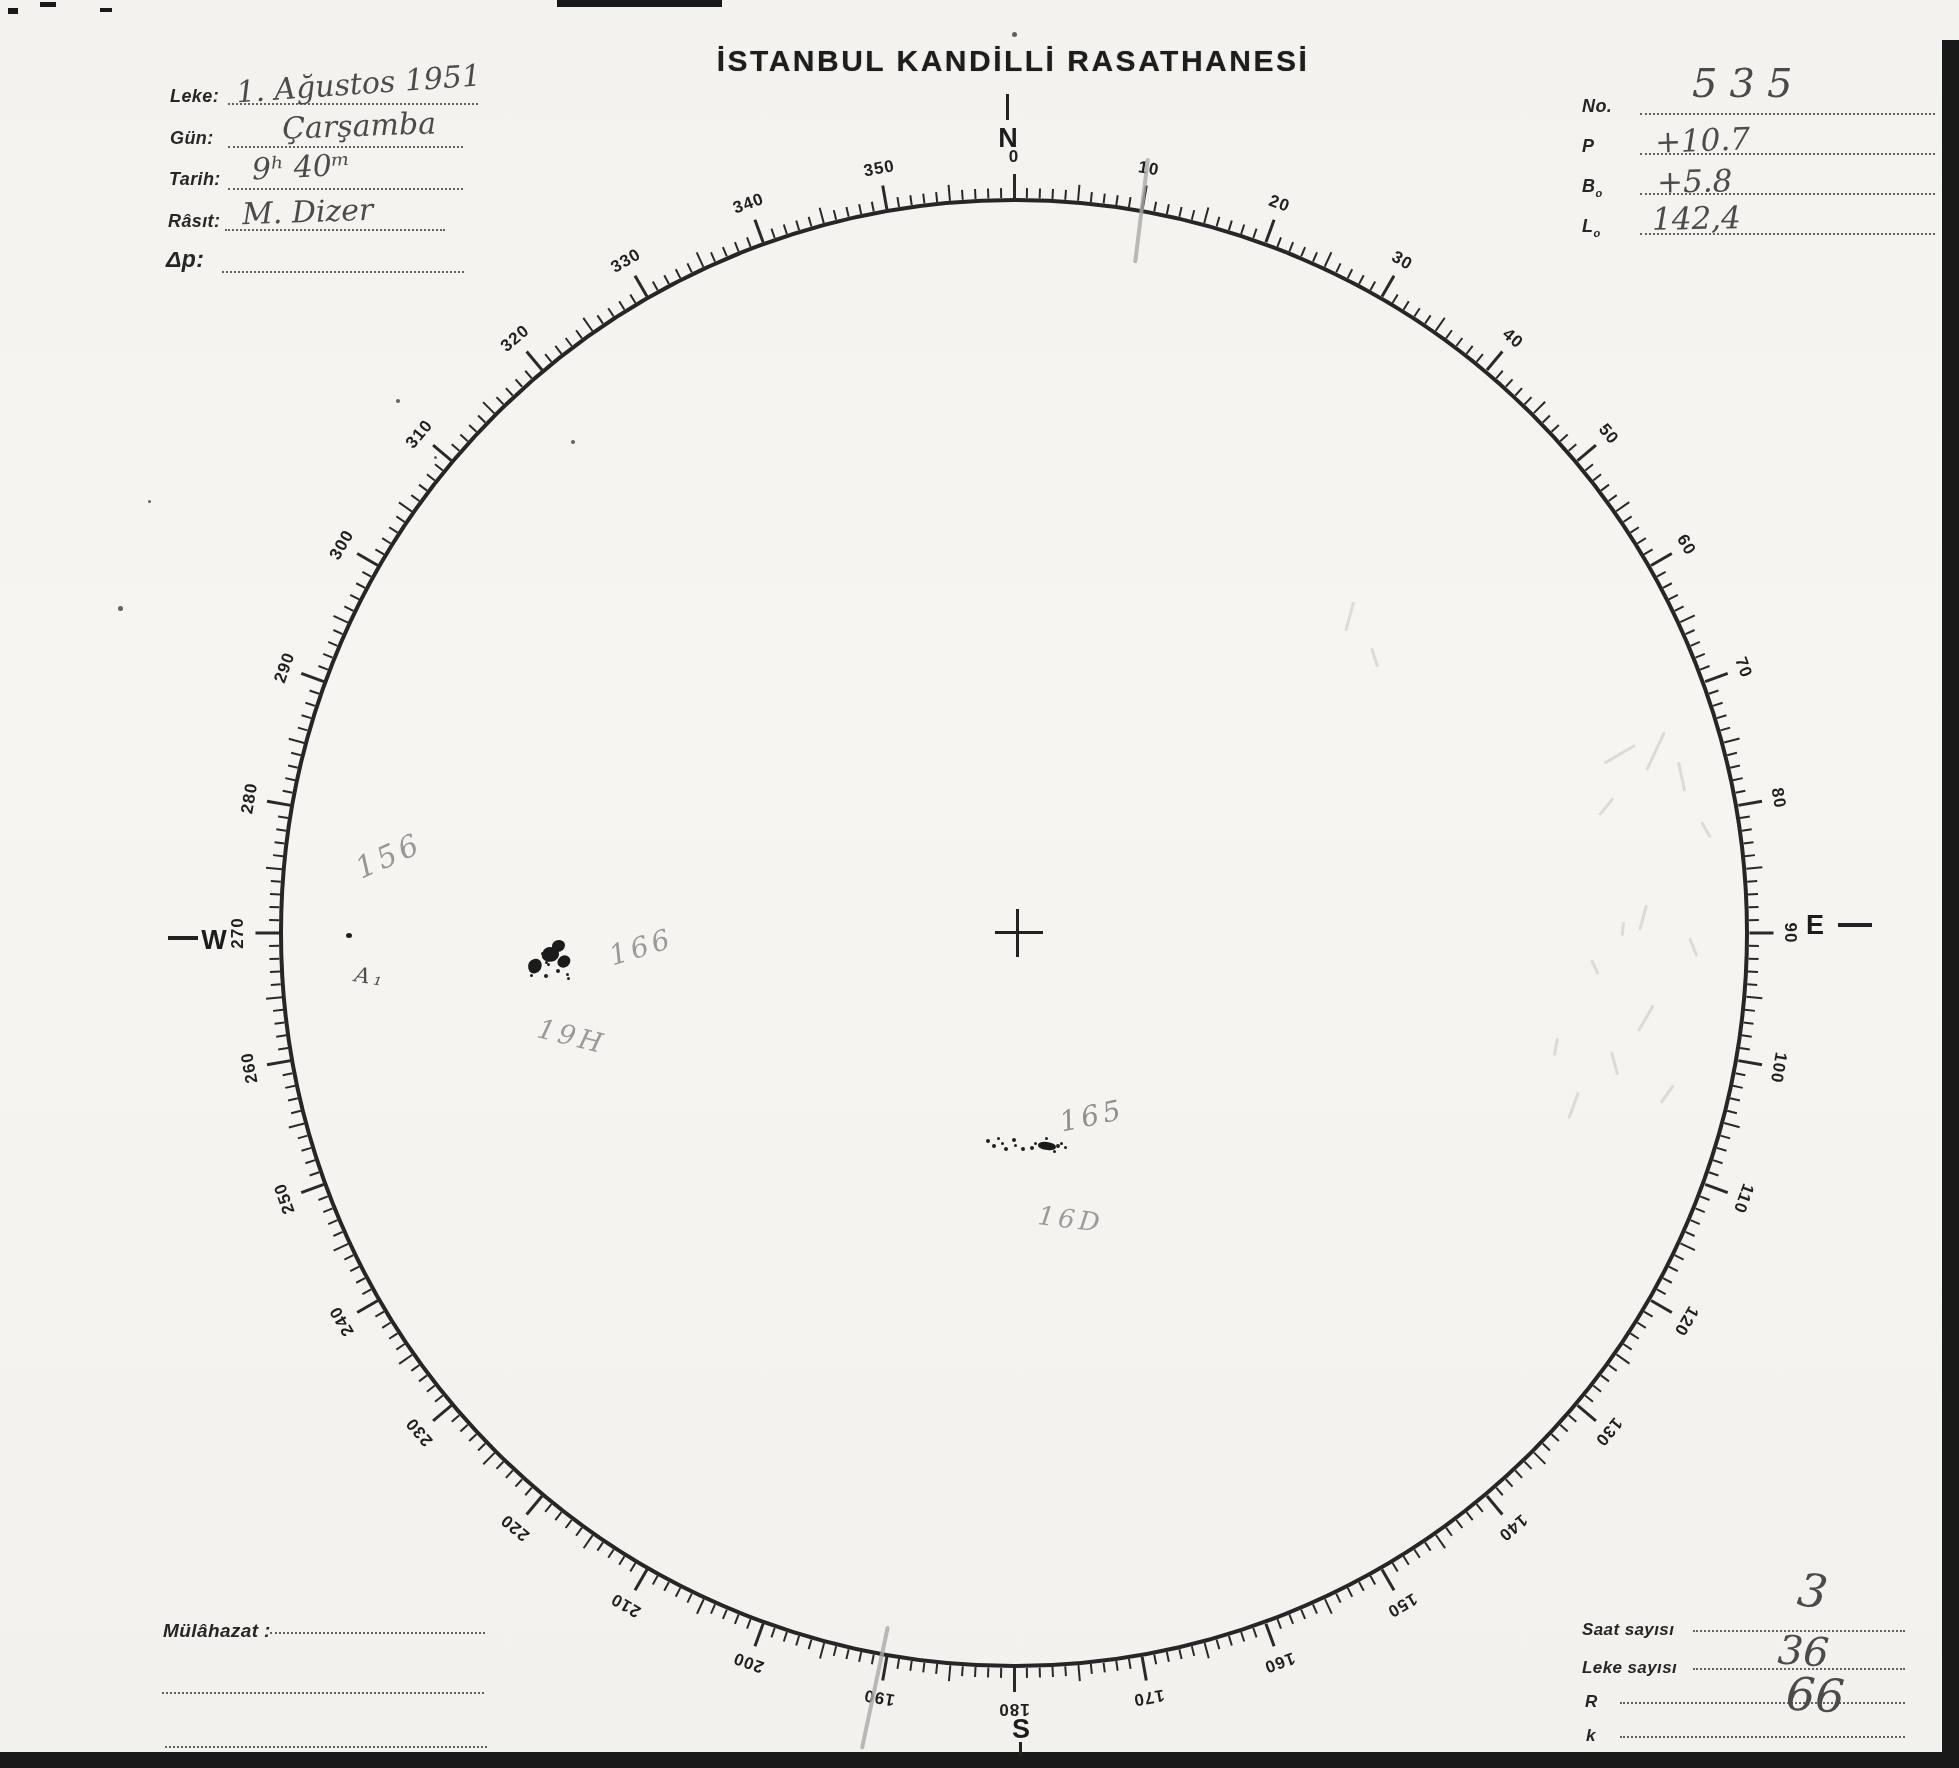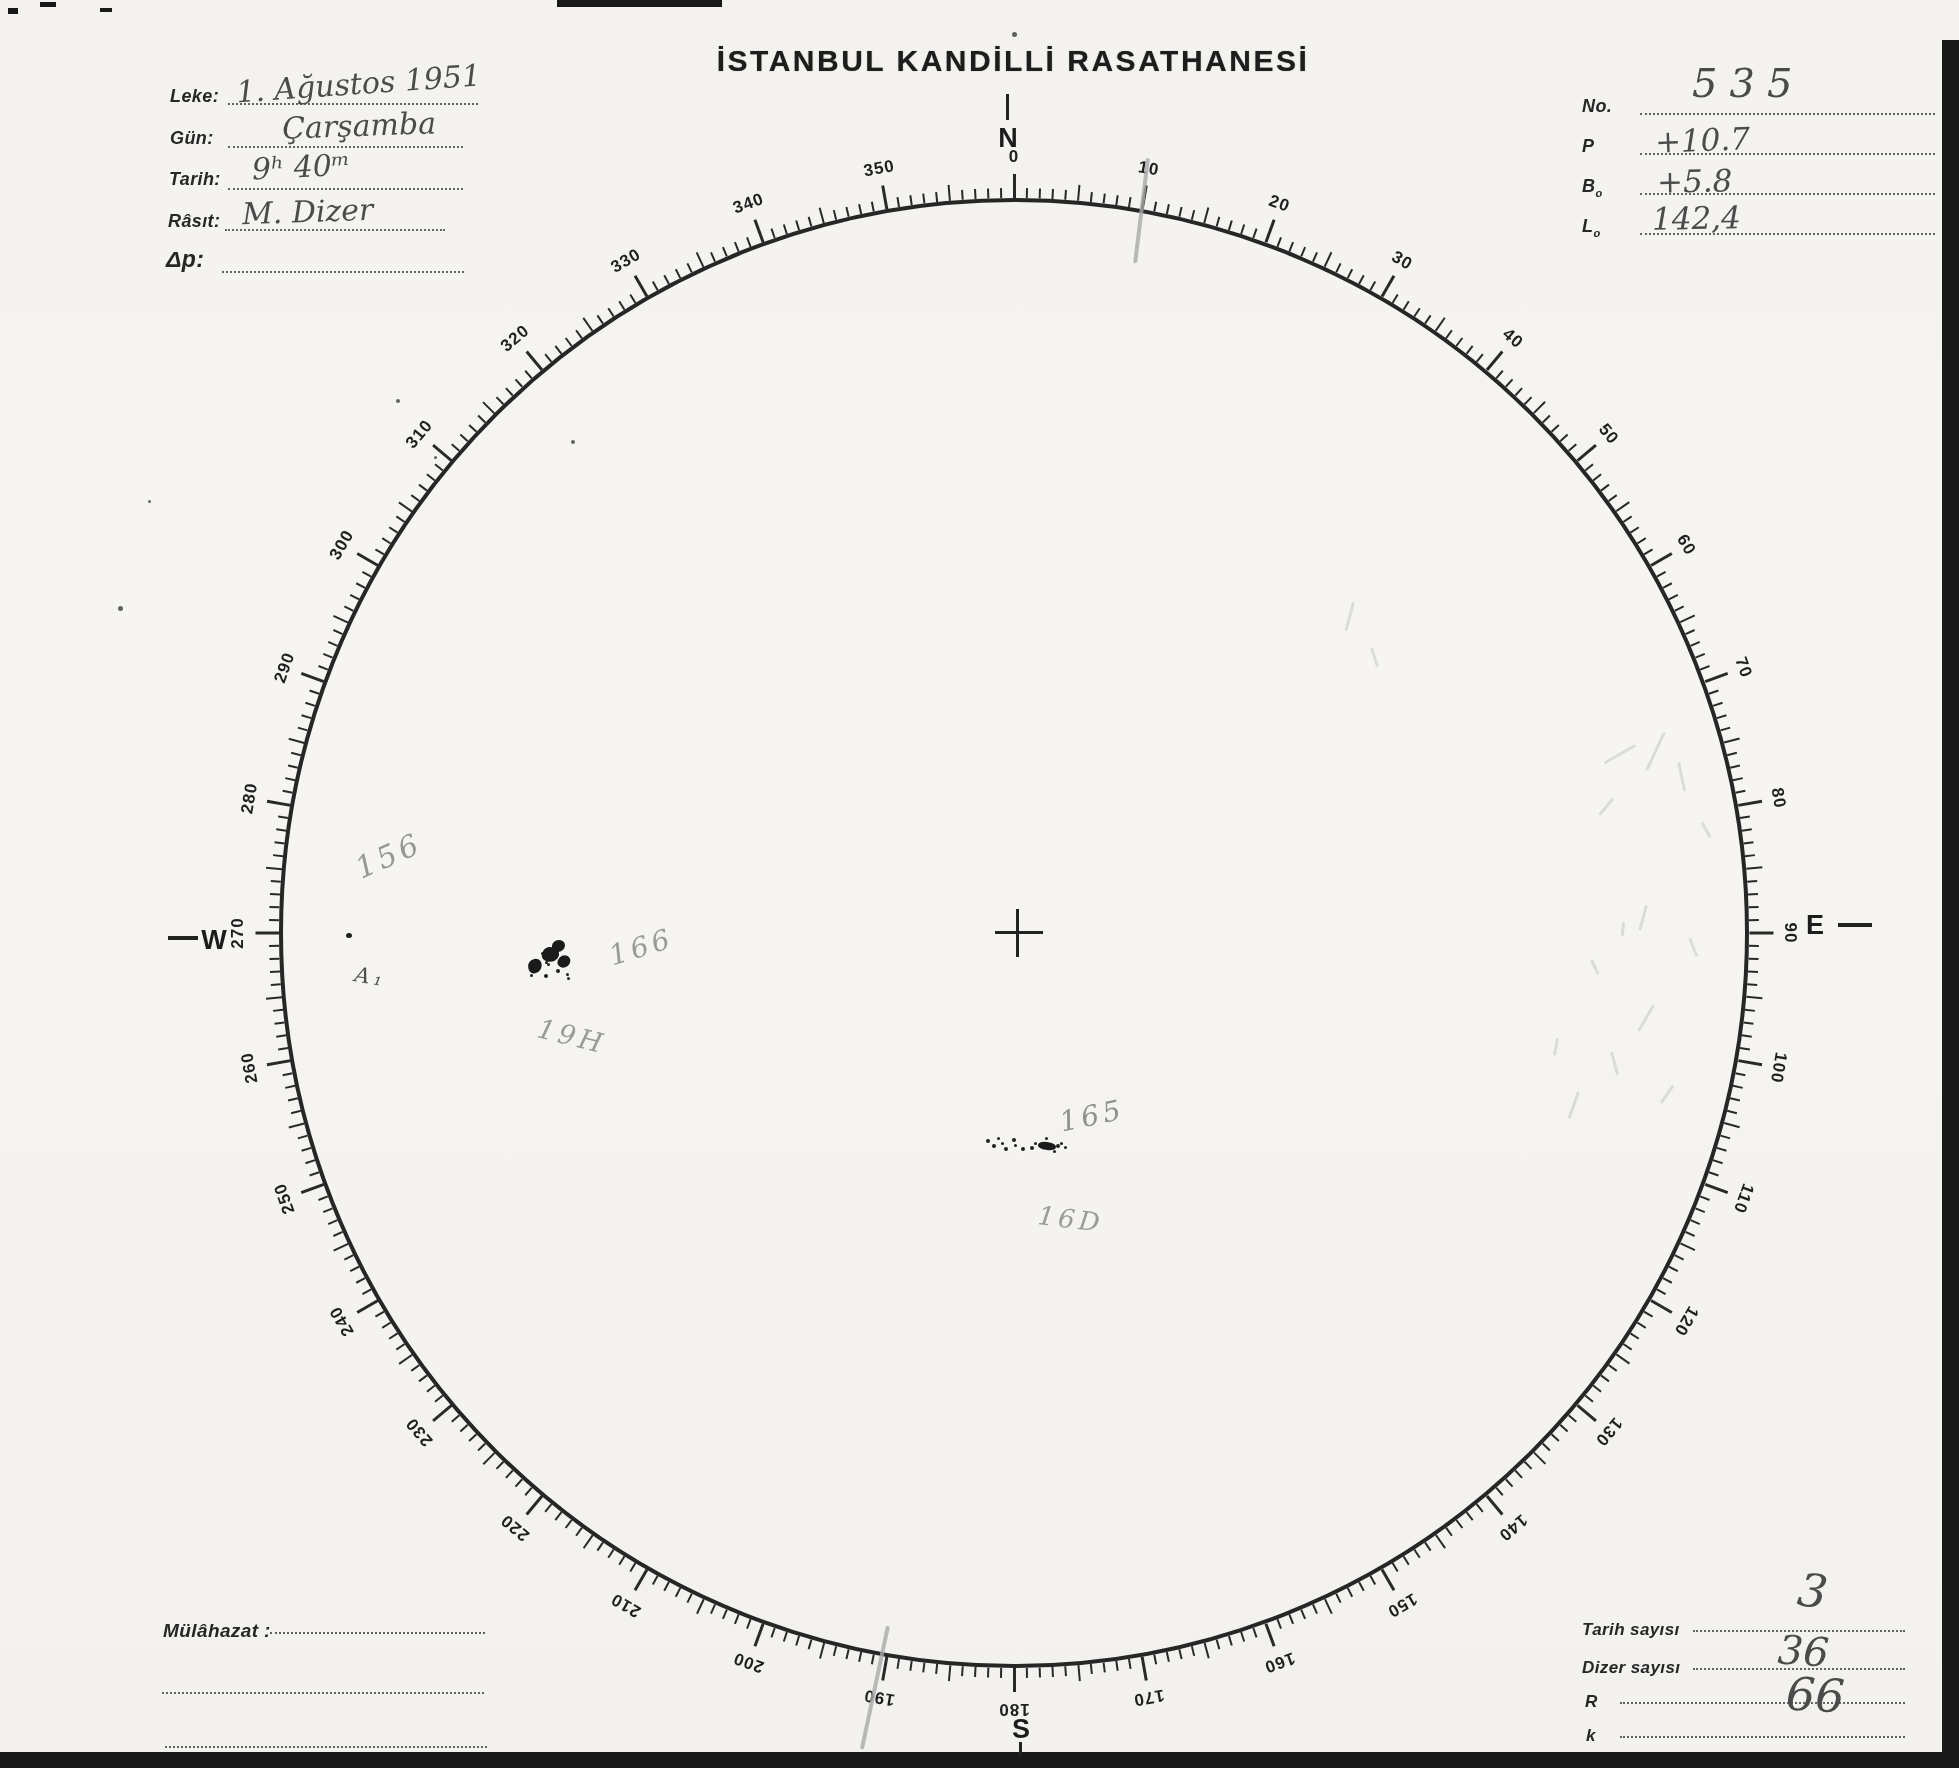--- a/index.html
+++ b/index.html
@@ -94,25 +94,25 @@
 
 <div class="lbl" style="left:1582px;top:216px;"><span>L</span><sub class="sub">o</sub></div>
 <div class="dots" style="left:1640px;top:233px;width:295px;"></div>
 <div class="hw" style="left:1652px;top:200px;font-size:31px;transform:rotate(-1deg);">142,4</div>
 
 <div class="lbl" style="left:163px;top:1620px;font-size:19px;">Mülâhazat :</div>
 <div class="dots" style="left:270px;top:1632px;width:215px;"></div>
 <div class="dots" style="left:162px;top:1692px;width:322px;"></div>
 <div class="dots" style="left:165px;top:1746px;width:322px;"></div>
 
-<div class="lbl" style="left:1582px;top:1620px;font-size:17px;">Tarih sayısı</div>
+<div class="lbl" style="left:1582px;top:1620px;font-size:17px;">Saat sayısı</div>
 <div class="dots" style="left:1693px;top:1630px;width:212px;"></div>
 <div class="hw" style="left:1798px;top:1564px;font-size:46px;transform:rotate(8deg);">3</div>
 
-<div class="lbl" style="left:1582px;top:1658px;font-size:17px;">Dizer sayısı</div>
+<div class="lbl" style="left:1582px;top:1658px;font-size:17px;">Leke sayısı</div>
 <div class="dots" style="left:1693px;top:1668px;width:212px;"></div>
 <div class="hw" style="left:1778px;top:1628px;font-size:40px;transform:rotate(4deg);">36</div>
 
 <div class="lbl" style="left:1585px;top:1692px;font-size:17px;">R</div>
 <div class="dots" style="left:1620px;top:1702px;width:285px;"></div>
 <div class="hw" style="left:1786px;top:1668px;font-size:46px;transform:rotate(3deg);">66</div>
 
 <div class="lbl" style="left:1586px;top:1726px;font-size:17px;">k</div>
 <div class="dots" style="left:1620px;top:1736px;width:285px;"></div>
 

